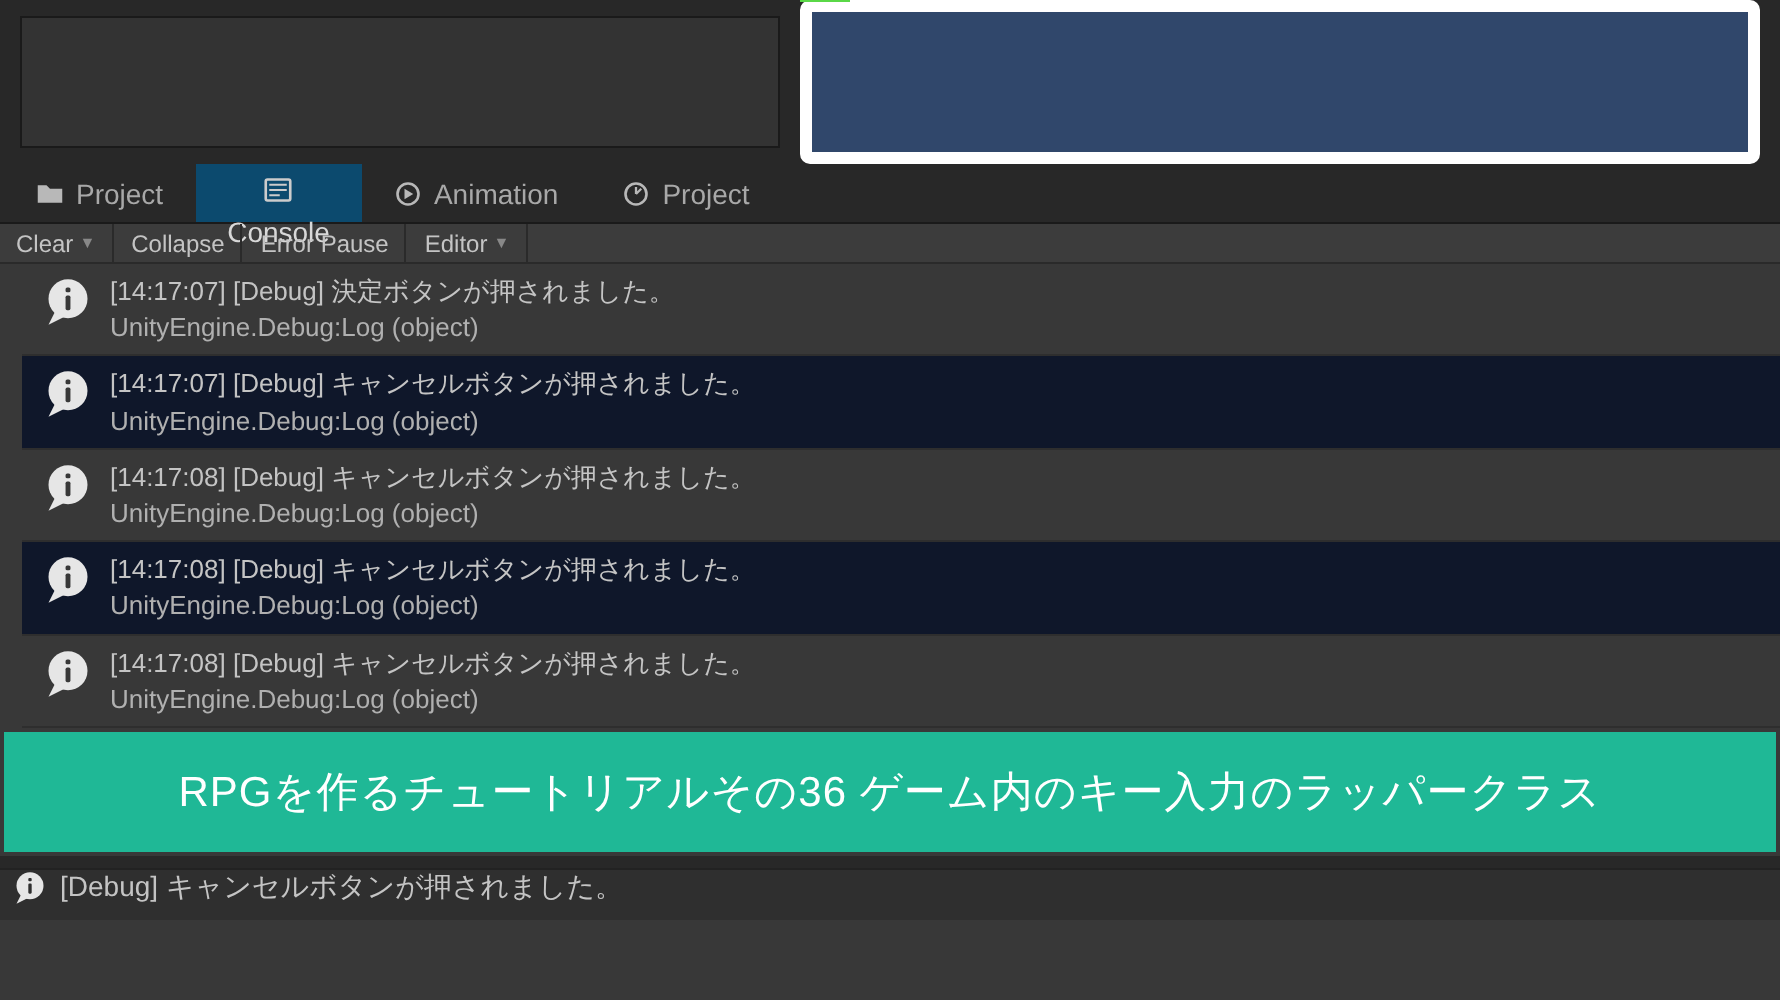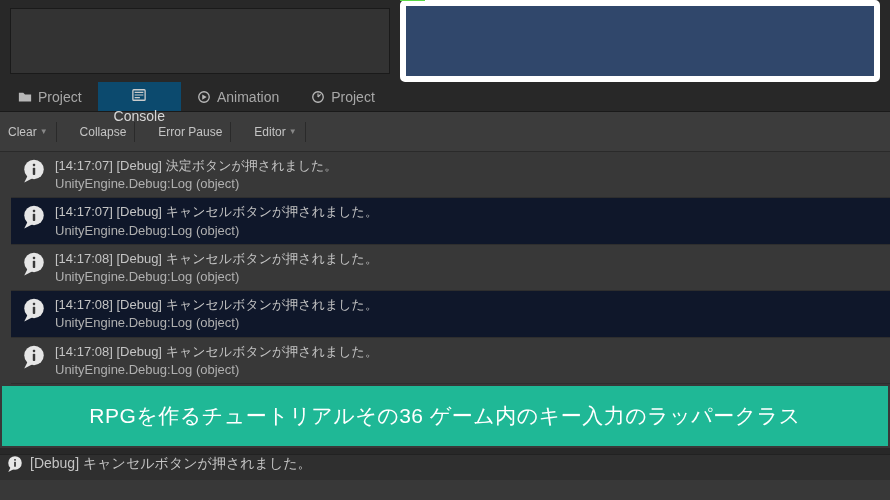--- a/index.html
+++ b/index.html
@@ -74,24 +74,24 @@
       width: 14px;
       height: 14px;
       display: inline-flex;
       align-items: center;
       justify-content: center;
     }
     .toolbar {
       display: flex;
       align-items: center;
       background: #3c3c3c;
-      height: 40px;
+      height: 20px;
       border-bottom: 1px solid #2a2a2a;
       font-size: 12px;
-      gap: 15px;
+      gap: 1px;
     }
     .toolbar-btn {
       display: flex;
       align-items: center;
       gap: 3px;
       padding: 3px 8px;
       color: #c4c4c4;
       cursor: pointer;
       border-right: 1px solid #2a2a2a;
     }

